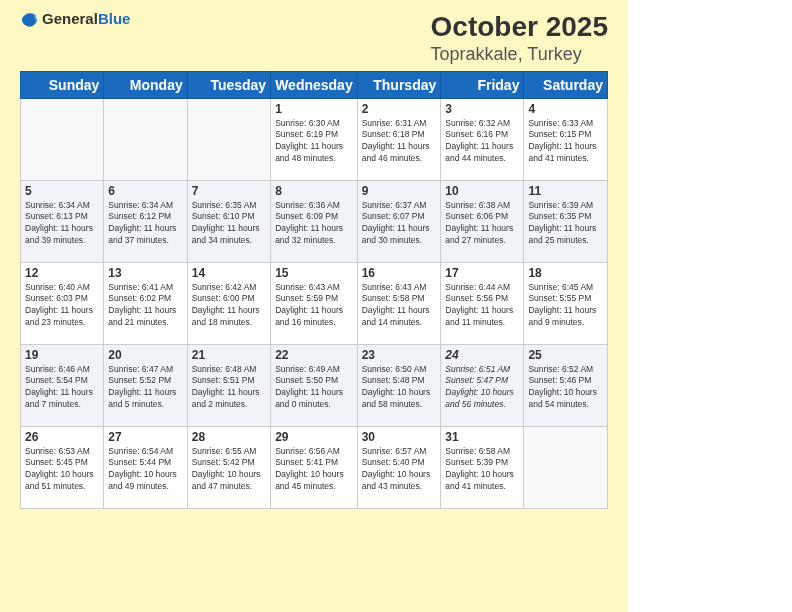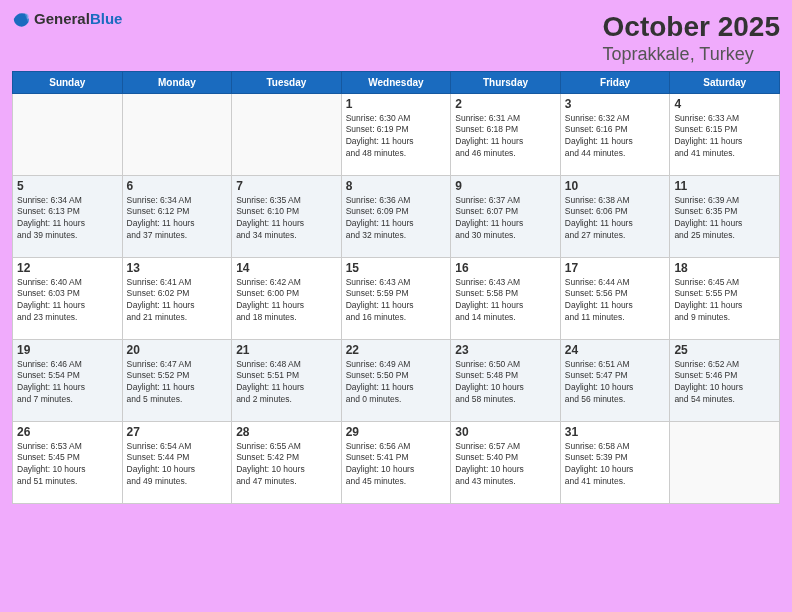--- a/index.html
+++ b/index.html
@@ -4,24 +4,24 @@
   <style>
     * { margin: 0; padding: 0; box-sizing: border-box; }
     body {
       font-family: Arial, sans-serif;
       background: #fff;
       width: 792px;
       height: 612px;
       overflow: hidden;
     }
     .page {
-      width: 792px;
+      width: 628px;
       height: 612px;
-      padding: 10px 12px;
-      background: #f0abfc;
+      padding: 10px 20px;
+      background: #fef9c3;
     }
     .header {
       display: flex;
       justify-content: space-between;
       align-items: flex-start;
       margin-bottom: 6px;
     }
     .logo {
       display: flex;
       align-items: center;
@@ -58,24 +58,24 @@
       font-weight: normal;
     }
     .calendar {
       width: 100%;
       border-collapse: collapse;
       border: 1px solid #ccc;
     }
     .calendar th {
       background: #1a6bbf;
       color: white;
-      font-size: 10px;
+      font-size: 14px;
       font-weight: bold;
       padding: 5px 4px;
-      text-align: center;
+      text-align: right;
       border: 1px solid #1558a0;
     }
     .calendar td {
       width: calc(100% / 7);
       vertical-align: top;
       padding: 3px 4px;
       border: 1px solid #ccc;
       background: #fff;
       height: 82px;
     }
@@ -231,21 +231,21 @@
             <div class="day-info"><span>Sunrise: 6:48 AM</span><br><span>Sunset: 5:51 PM</span><br><span>Daylight: 11 hours</span><br><span>and 2 minutes.</span></div>
           </td>
           <td style="background: rgb(240, 244, 248);">
             <div class="day-num">22</div>
             <div class="day-info"><span>Sunrise: 6:49 AM</span><br><span>Sunset: 5:50 PM</span><br><span>Daylight: 11 hours</span><br><span>and 0 minutes.</span></div>
           </td>
           <td style="background: rgb(240, 244, 248);">
             <div class="day-num">23</div>
             <div class="day-info"><span>Sunrise: 6:50 AM</span><br><span>Sunset: 5:48 PM</span><br><span>Daylight: 10 hours</span><br><span>and 58 minutes.</span></div>
           </td>
-          <td style="background: rgb(240, 244, 248);">
+          <td style="background: rgb(240, 244, 248); font-style: italic;">
             <div class="day-num">24</div>
             <div class="day-info"><span>Sunrise: 6:51 AM</span><br><span>Sunset: 5:47 PM</span><br><span>Daylight: 10 hours</span><br><span>and 56 minutes.</span></div>
           </td>
           <td style="background: rgb(240, 244, 248);">
             <div class="day-num">25</div>
             <div class="day-info"><span>Sunrise: 6:52 AM</span><br><span>Sunset: 5:46 PM</span><br><span>Daylight: 10 hours</span><br><span>and 54 minutes.</span></div>
           </td>
         </tr>
         <tr>
           <td style="background: rgb(255, 255, 255);">

